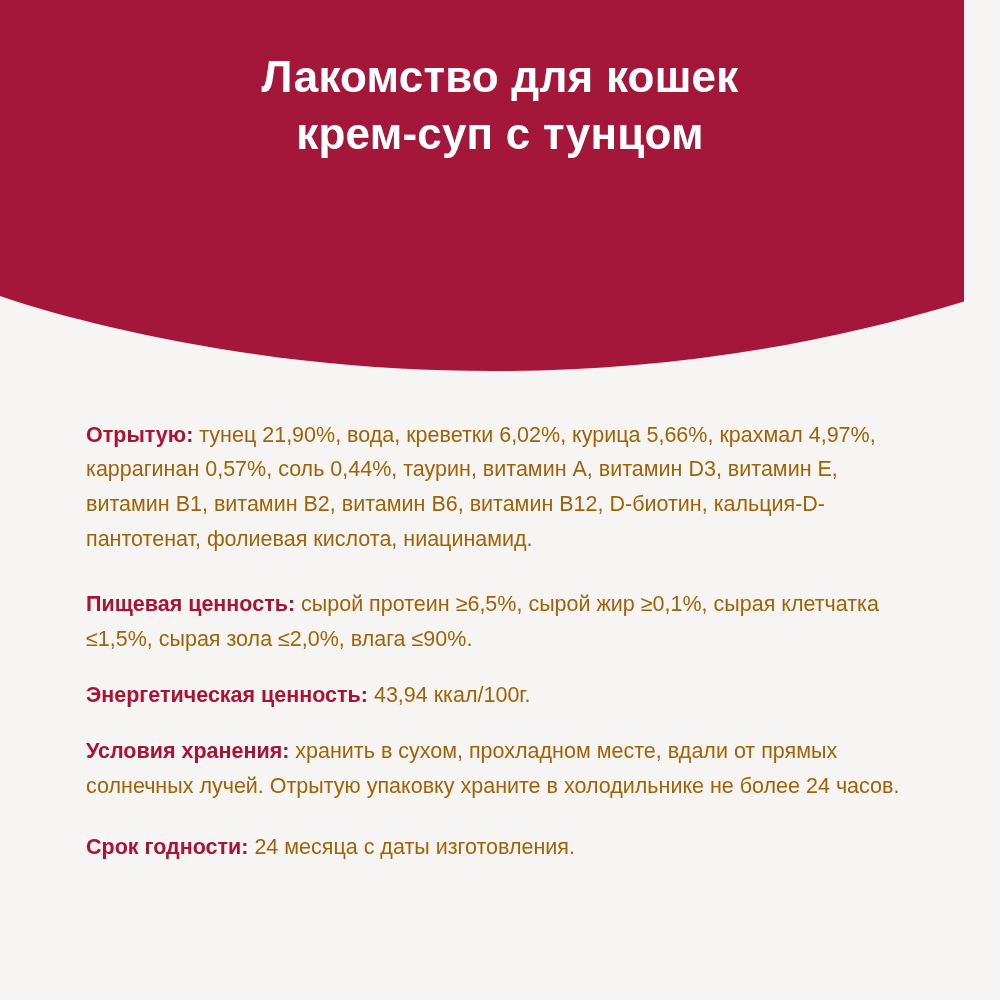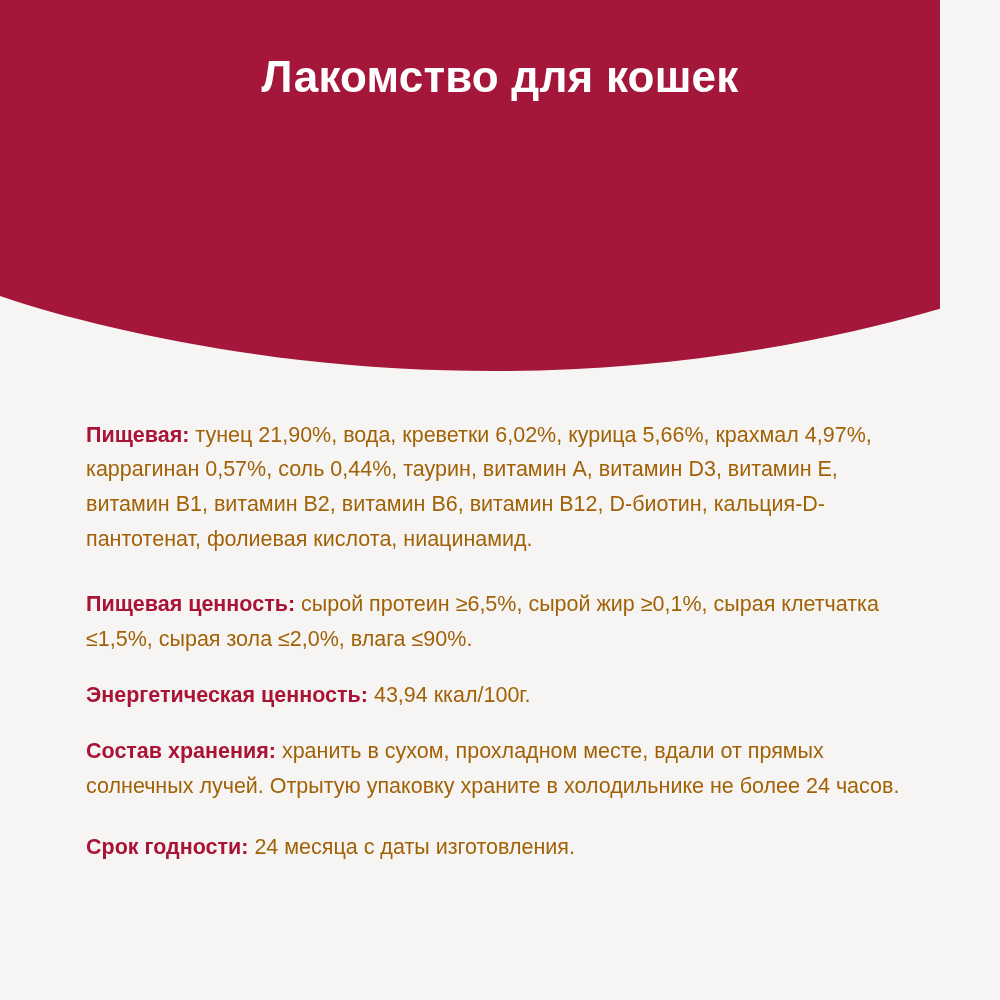--- a/index.html
+++ b/index.html
@@ -12,20 +12,21 @@
     background: #f7f5f3;
     font-family: "Liberation Sans", sans-serif;
     overflow: hidden;
   }
   .page {
     position: relative;
     width: 940px;
     height: 1000px;
     background: #f7f5f3;
     overflow: hidden;
+    padding-left: 24px;
   }
 
   
   .header-band {
     position: absolute;
     top: 0;
     left: 0;
     width: 1000px;
     height: 400px;
     overflow: hidden;
@@ -88,38 +89,39 @@
 <div class="page">
 
   <div class="header-band">
     <svg width="1000" height="400" viewBox="0 0 1000 400" xmlns="http://www.w3.org/2000/svg">
       <path d="M0,0 L1000,0 L1000,290 C760,370 520,385 300,360 C180,346 70,320 0,296 Z" fill="#a4173a"></path>
     </svg>
   </div>
 
   <div class="header-title">
     <span class="line">Лакомство для кошек</span>
+    <span class="line">крем-суп с тунцом</span>
   </div>
 
   <div class="content">
 
     <p class="block block-composition">
-      <span class="label">Пищевая:</span><span class="text"> тунец 21,90%, вода, креветки 6,02%, курица 5,66%, крахмал 4,97%, каррагинан 0,57%, соль 0,44%, таурин, витамин A, витамин D3, витамин E, витамин B1, витамин B2, витамин B6, витамин B12, D-биотин, кальция-D-пантотенат, фолиевая кислота, ниацинамид.</span>
+      <span class="label">Отрытую:</span><span class="text"> тунец 21,90%, вода, креветки 6,02%, курица 5,66%, крахмал 4,97%, каррагинан 0,57%, соль 0,44%, таурин, витамин A, витамин D3, витамин E, витамин B1, витамин B2, витамин B6, витамин B12, D-биотин, кальция-D-пантотенат, фолиевая кислота, ниацинамид.</span>
     </p>
 
     <p class="block block-nutrition">
       <span class="label">Пищевая ценность:</span><span class="text"> сырой протеин ≥6,5%, сырой жир ≥0,1%, сырая клетчатка ≤1,5%, сырая зола ≤2,0%, влага ≤90%.</span>
     </p>
 
     <p class="block block-energy">
       <span class="label">Энергетическая ценность:</span><span class="text"> 43,94 ккал/100г.</span>
     </p>
 
     <p class="block block-storage">
-      <span class="label">Состав хранения:</span><span class="text"> хранить в сухом, прохладном месте, вдали от  прямых солнечных лучей. Отрытую упаковку храните в холодильнике не более 24 часов.</span>
+      <span class="label">Условия хранения:</span><span class="text"> хранить в сухом, прохладном месте, вдали от  прямых солнечных лучей. Отрытую упаковку храните в холодильнике не более 24 часов.</span>
     </p>
 
     <p class="block block-shelf">
       <span class="label">Срок годности:</span><span class="text"> 24 месяца с даты изготовления.</span>
     </p>
 
   </div>
 </div>
 
 </body></html>

